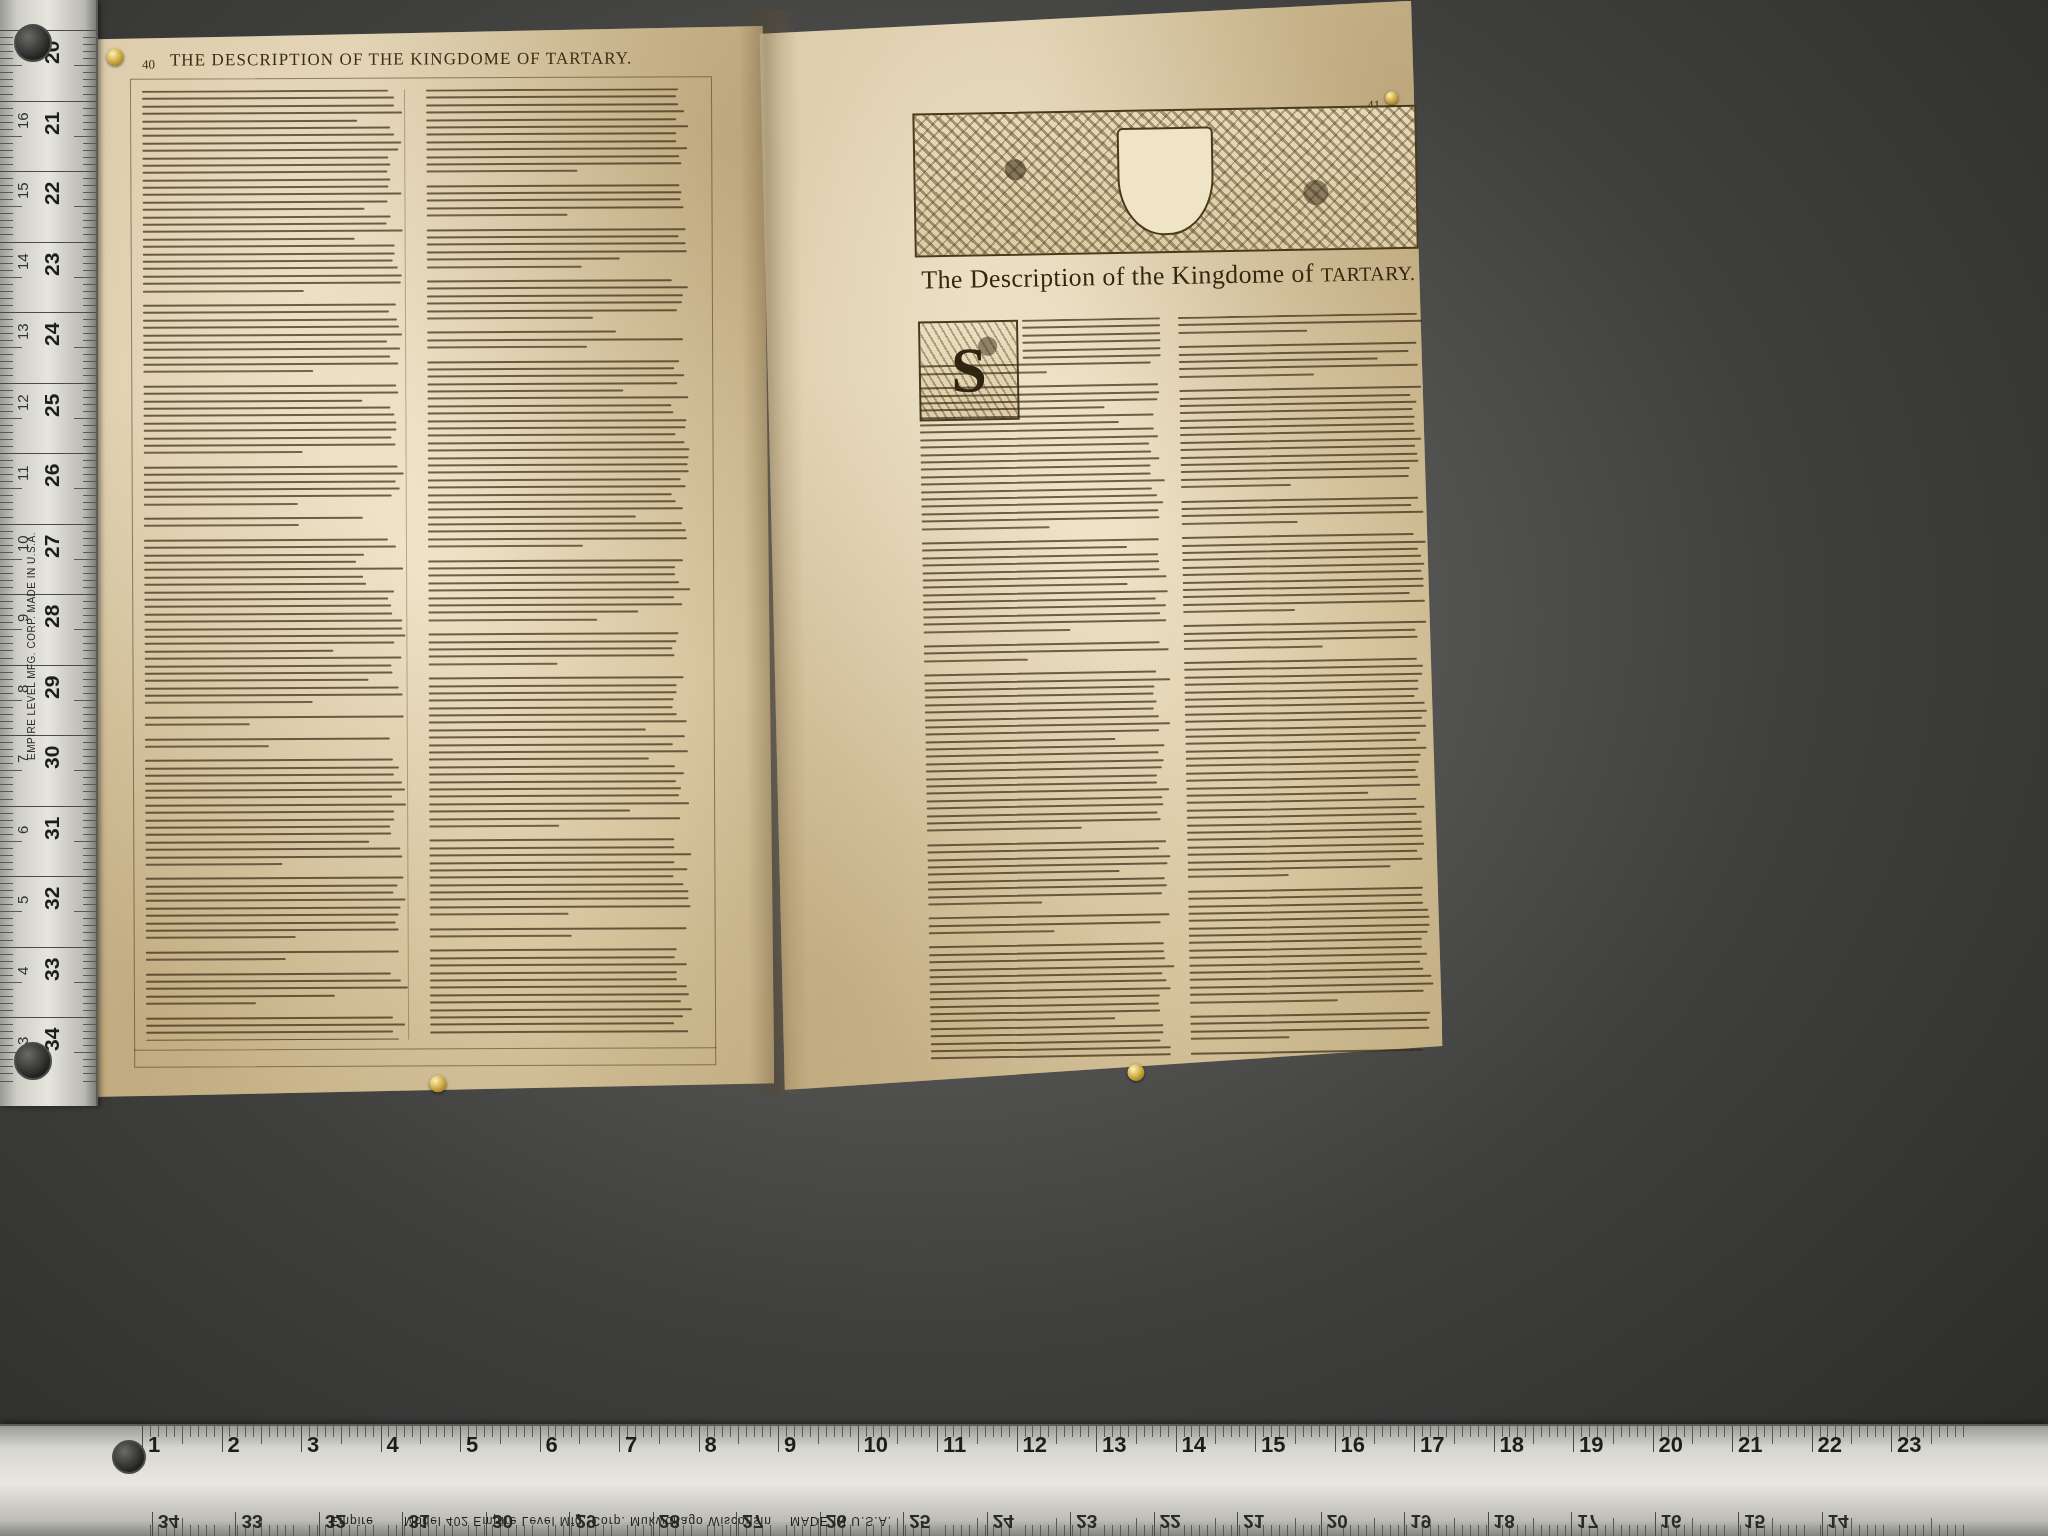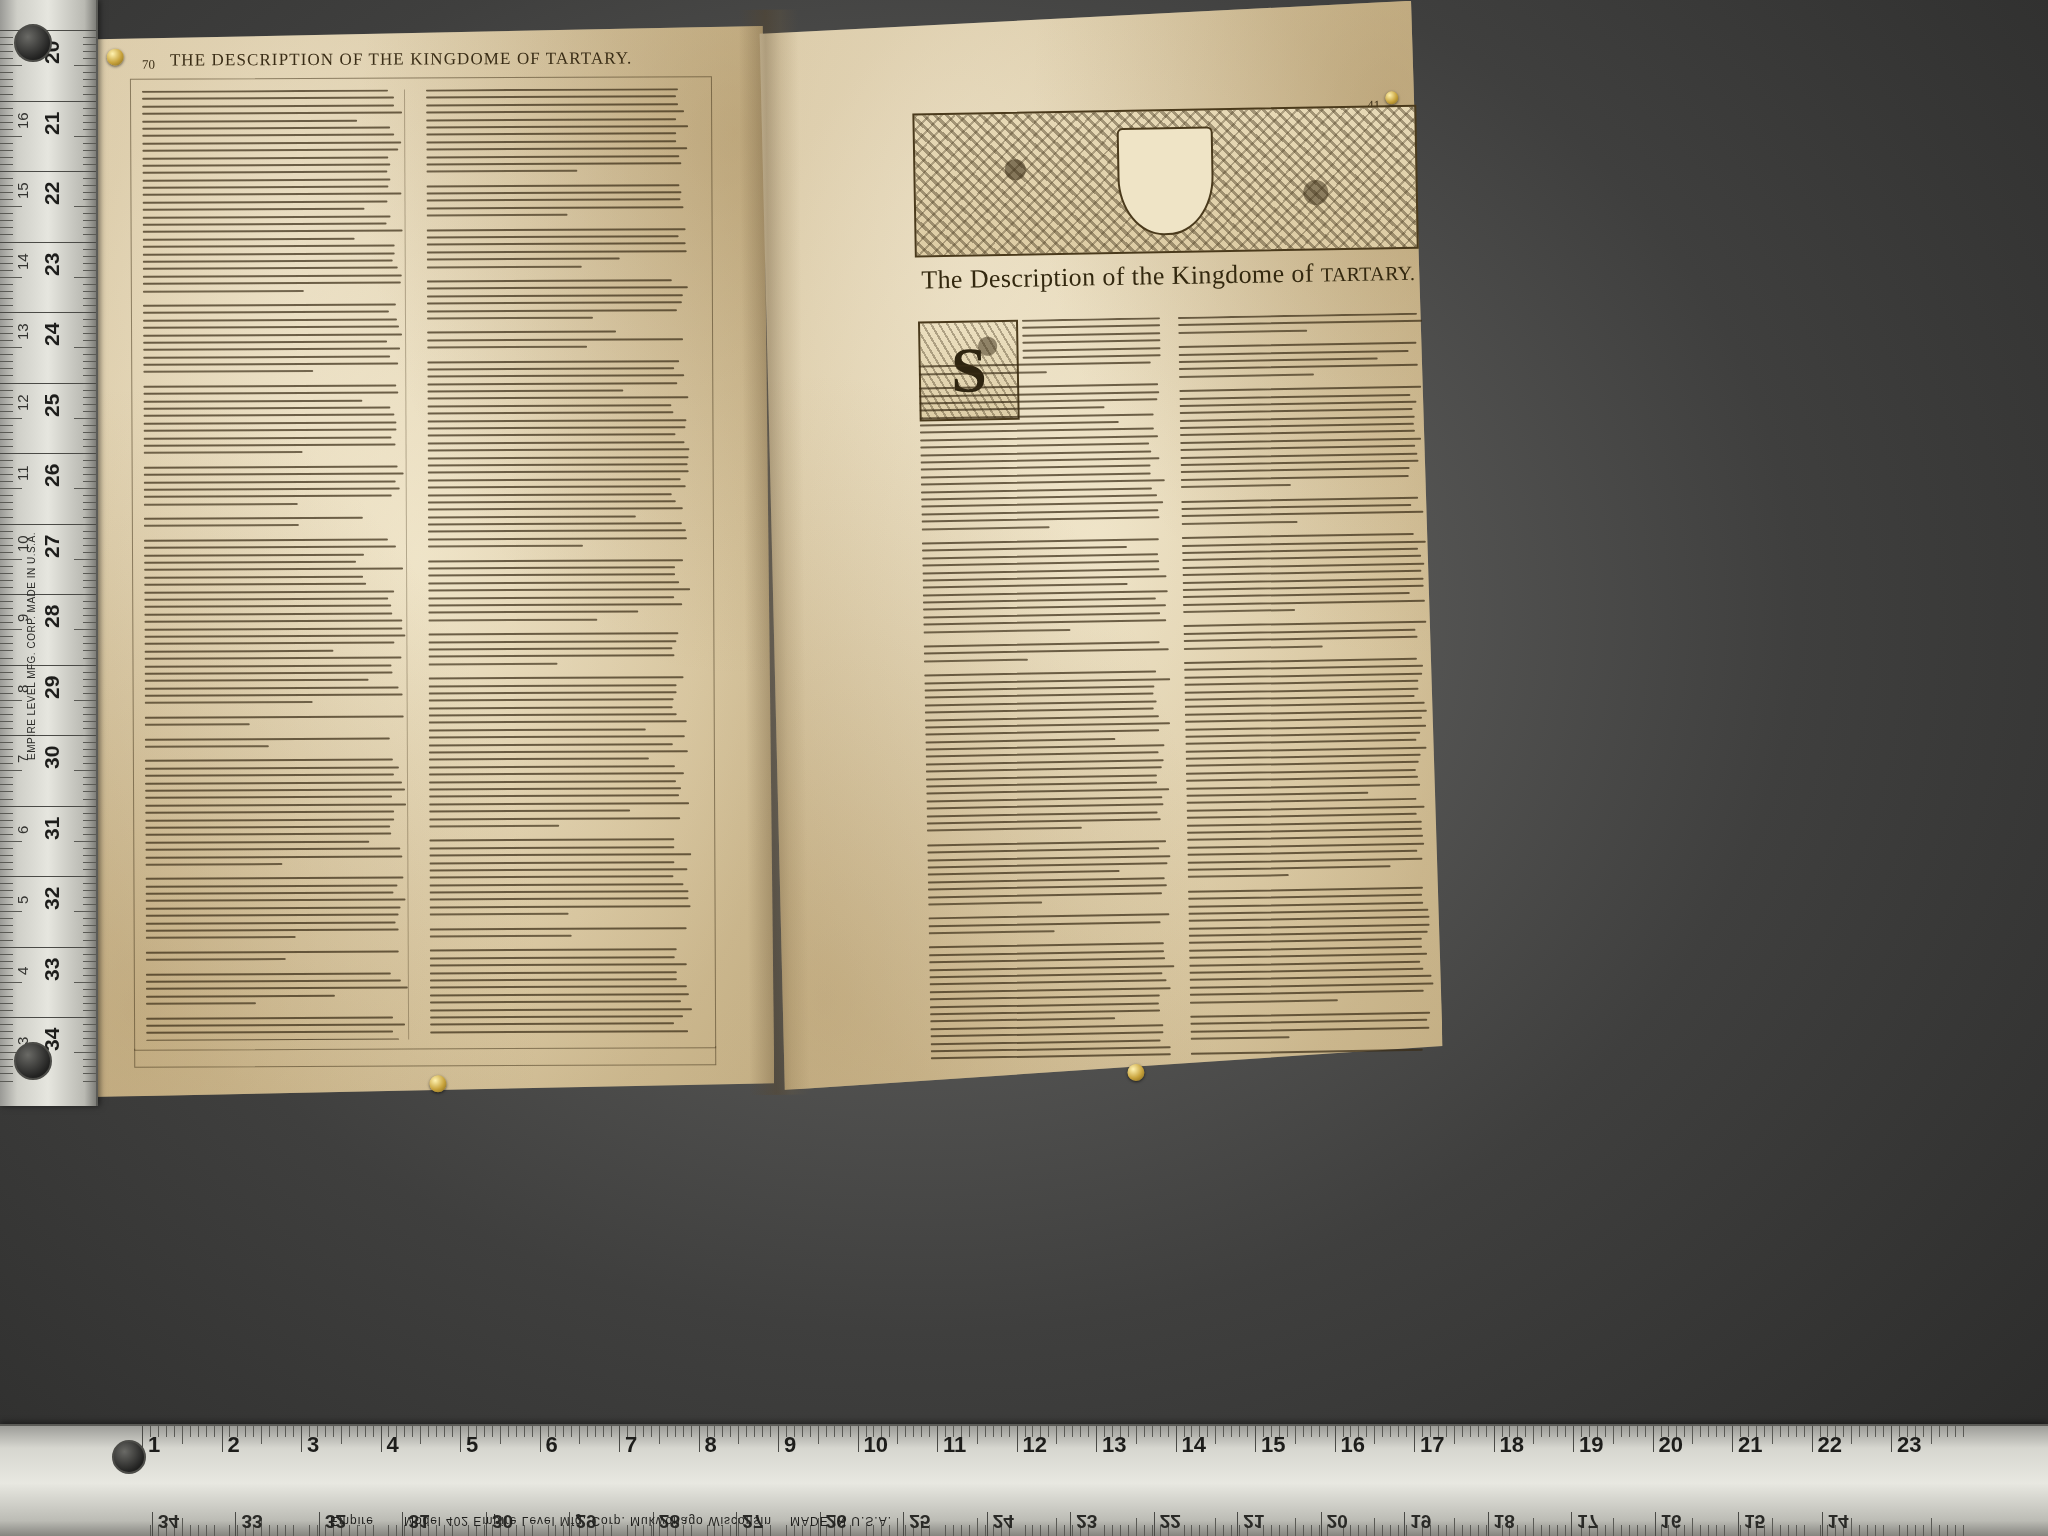--- a/index.html
+++ b/index.html
@@ -285,21 +285,21 @@
       <div class="leaf-stain"></div>
     </div>
 
     <div class="leaf leaf-right">
       <div class="leaf-stain"></div>
     </div>
 
     <div class="gutter-shadow"></div>
 
     <div style="position:absolute;left:0;top:14px;width:700px;height:1068px;transform:rotate(0.35deg);">
-      <div class="folio-num" style="left:72px; top:28px;">70</div>
+      <div class="folio-num" style="left:72px; top:28px;">40</div>
       <div class="running-head" style="left:100px; top:22px;">THE DESCRIPTION OF THE KINGDOME OF TARTARY.</div>
 
       <div class="textframe" style="left:60px; top:50px; width:580px; height:970px;"></div>
       <div class="textframe" style="left:60px; top:1020px; width:580px; height:18px; border-top:none;"></div>
 
       <div class="col" style="left:72px; top:62px; width:262px; height:950px;">
         <div class="linesblock" id="vcol1">
             <div class="ln" style="width:94.0%"></div>
             <div class="ln" style="width:96.2%"></div>
             <div class="ln" style="width:96.2%"></div>

